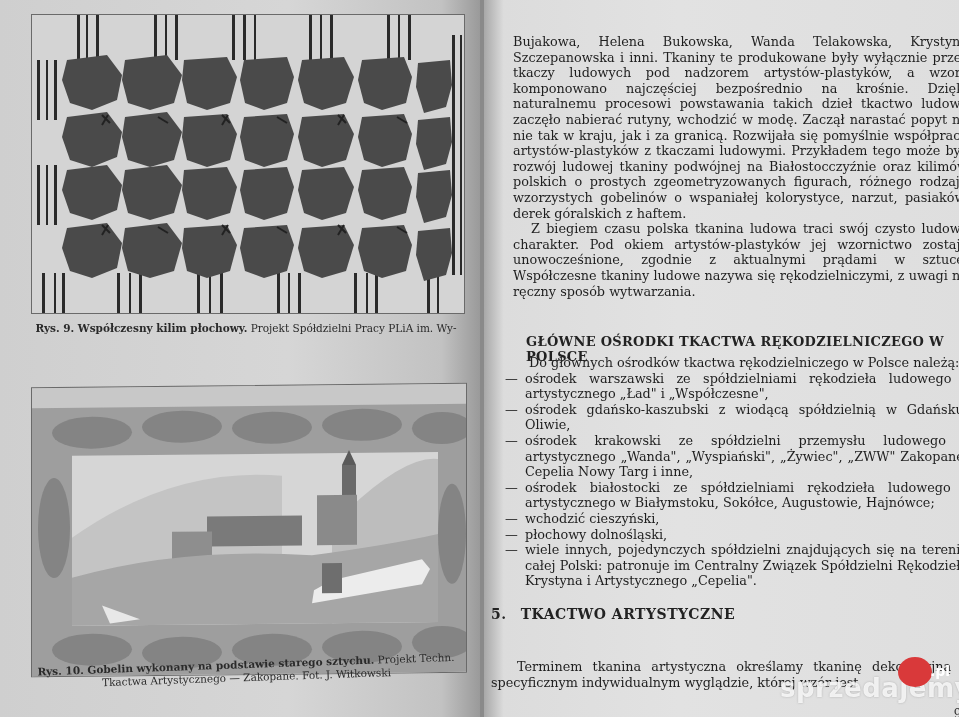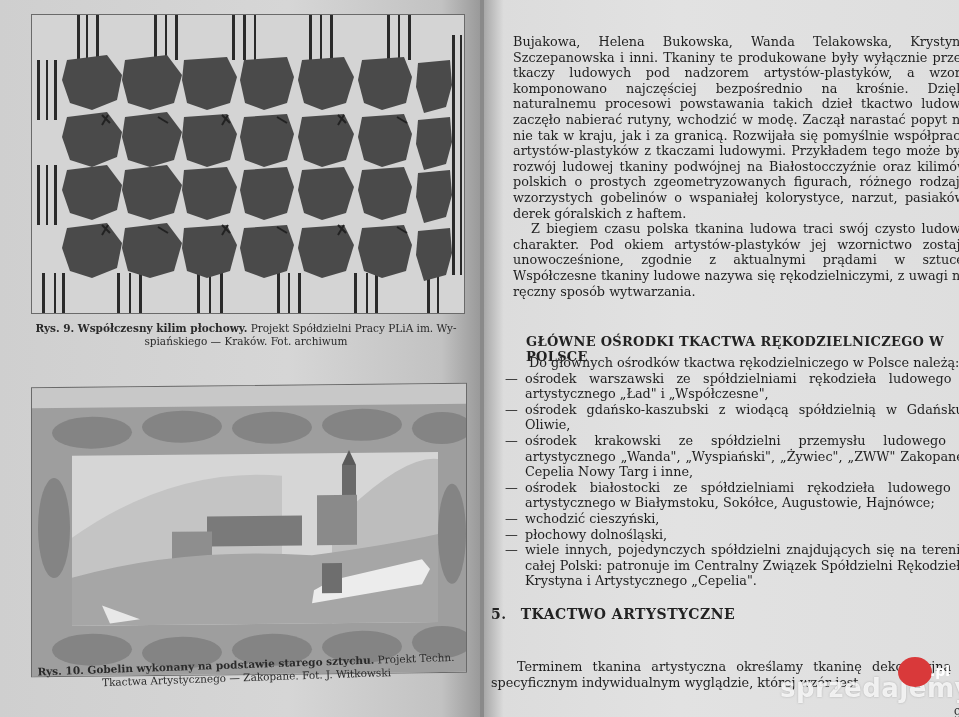--- a/index.html
+++ b/index.html
@@ -148,21 +148,20 @@
           <path d="M190,210 l8,8 M196,210 l-6,10 M245,212 l10,6"></path>
           <path d="M306,210 l8,8 M312,210 l-6,10 M365,212 l10,6"></path>
         </g>
       </svg>
     </div>
 
     <div class="caption cap9">
       <div>
         <b>Rys. 9. Współczesny kilim płochowy.</b><span> Projekt Spółdzielni Pracy PLiA im. Wy-</span>
       </div>
-      <div>spiańskiego — Kraków. Fot. archiwum</div>
     </div>
 
     <div class="fig fig10" title="Photo of a gobelin tapestry depicting a hilltop church and buildings framed by an ornamental acanthus-leaf border">
       <svg width="436" height="290" viewBox="0 0 436 290">
         <rect width="436" height="290" fill="#c8c8c8"></rect>
 
         <rect x="0" y="20" width="436" height="270" fill="#9e9e9e"></rect>
         <g fill="#7e7e7e" opacity="0.8">
           <ellipse cx="60" cy="45" rx="40" ry="16"></ellipse>
             <ellipse cx="150" cy="40" rx="40" ry="16"></ellipse>

